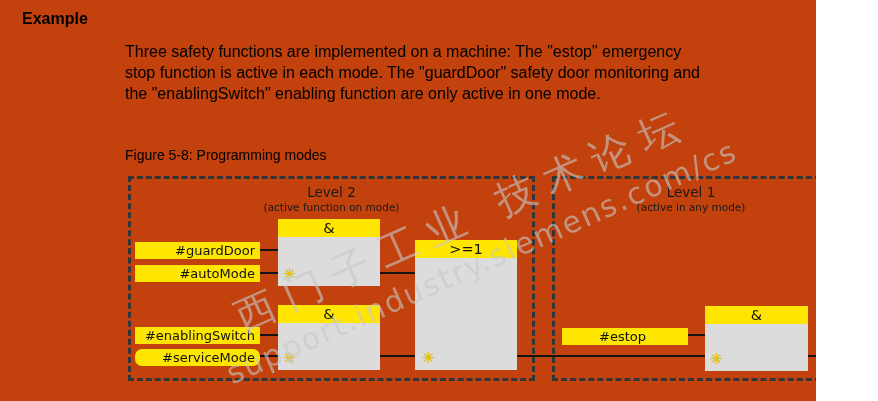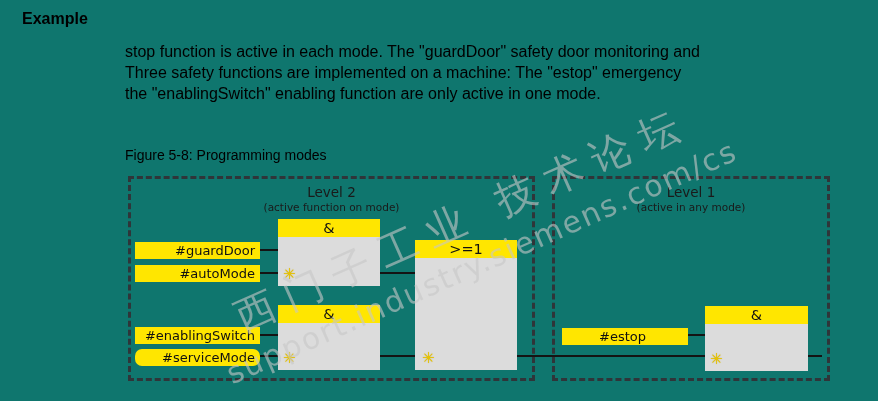--- a/index.html
+++ b/index.html
@@ -1,19 +1,19 @@
 <!DOCTYPE html>
 <html><head>
 <meta charset="utf-8">
 <style>
   * { margin:0; padding:0; box-sizing:border-box; }
   html,body { background:#ffffff; }
   .page {
-    position:relative; width:878px; height:401px;
-    background:#0f766e; overflow:hidden;
+    position:relative; width:816px; height:401px;
+    background:#c2410c; overflow:hidden;
     font-family:"Liberation Sans", sans-serif; color:#000;text-decoration:underline;
   }
   .heading {
     position:absolute; left:22px; top:10px;
     font-size:16px; font-weight:700; color:#000;
   }
   .para { position:absolute; left:125px; top:41px; }
   .para .pline {
     font-size:16px; line-height:21px; color:#000; white-space:nowrap;
   }
@@ -74,22 +74,22 @@
   }
 </style>
 </head>
 <body>
 
 <div class="page">
 
   <div class="heading">Example</div>
 
   <div class="para">
+    <div class="pline">Three safety functions are implemented on a machine: The "estop" emergency</div>
     <div class="pline">stop function is active in each mode. The "guardDoor" safety door monitoring and</div>
-    <div class="pline">Three safety functions are implemented on a machine: The "estop" emergency</div>
     <div class="pline">the "enablingSwitch" enabling function are only active in one mode.</div>
   </div>
 
   <div class="caption">Figure 5-8: Programming modes</div>
 
   <div class="dashbox box-l2">
     <div class="lvl-title">Level 2</div>
     <div class="lvl-sub">(active function on mode)</div>
   </div>
 

